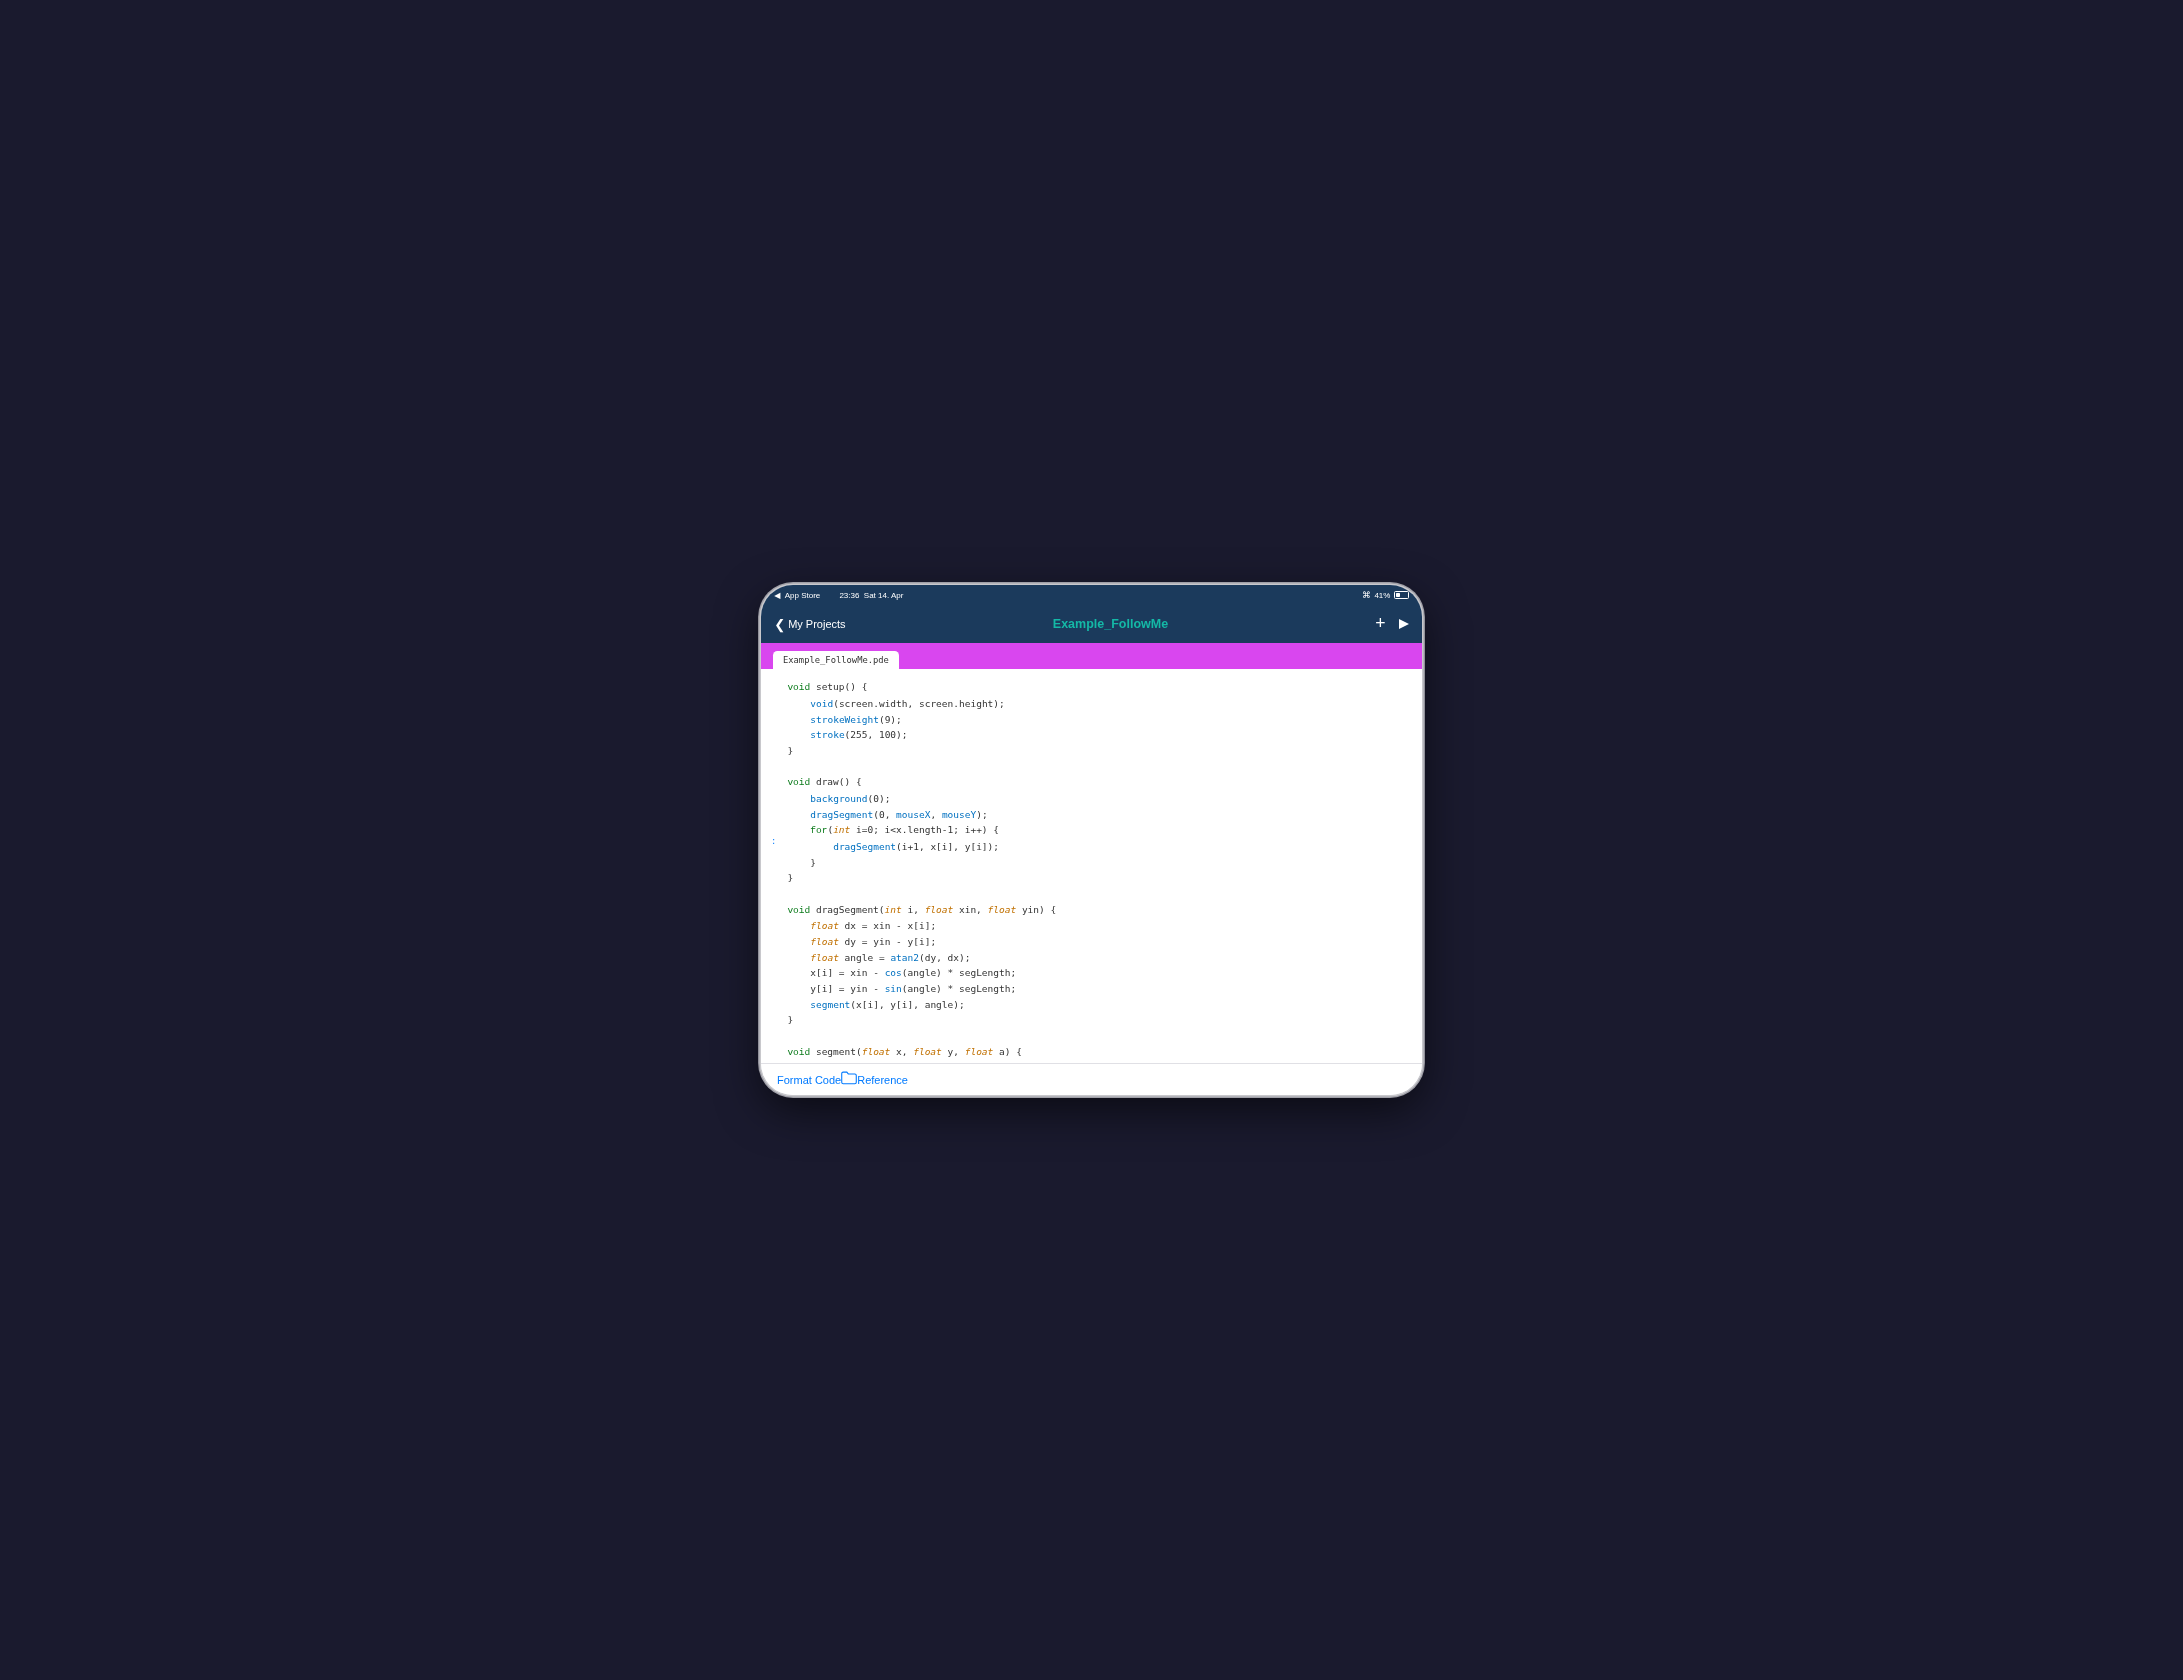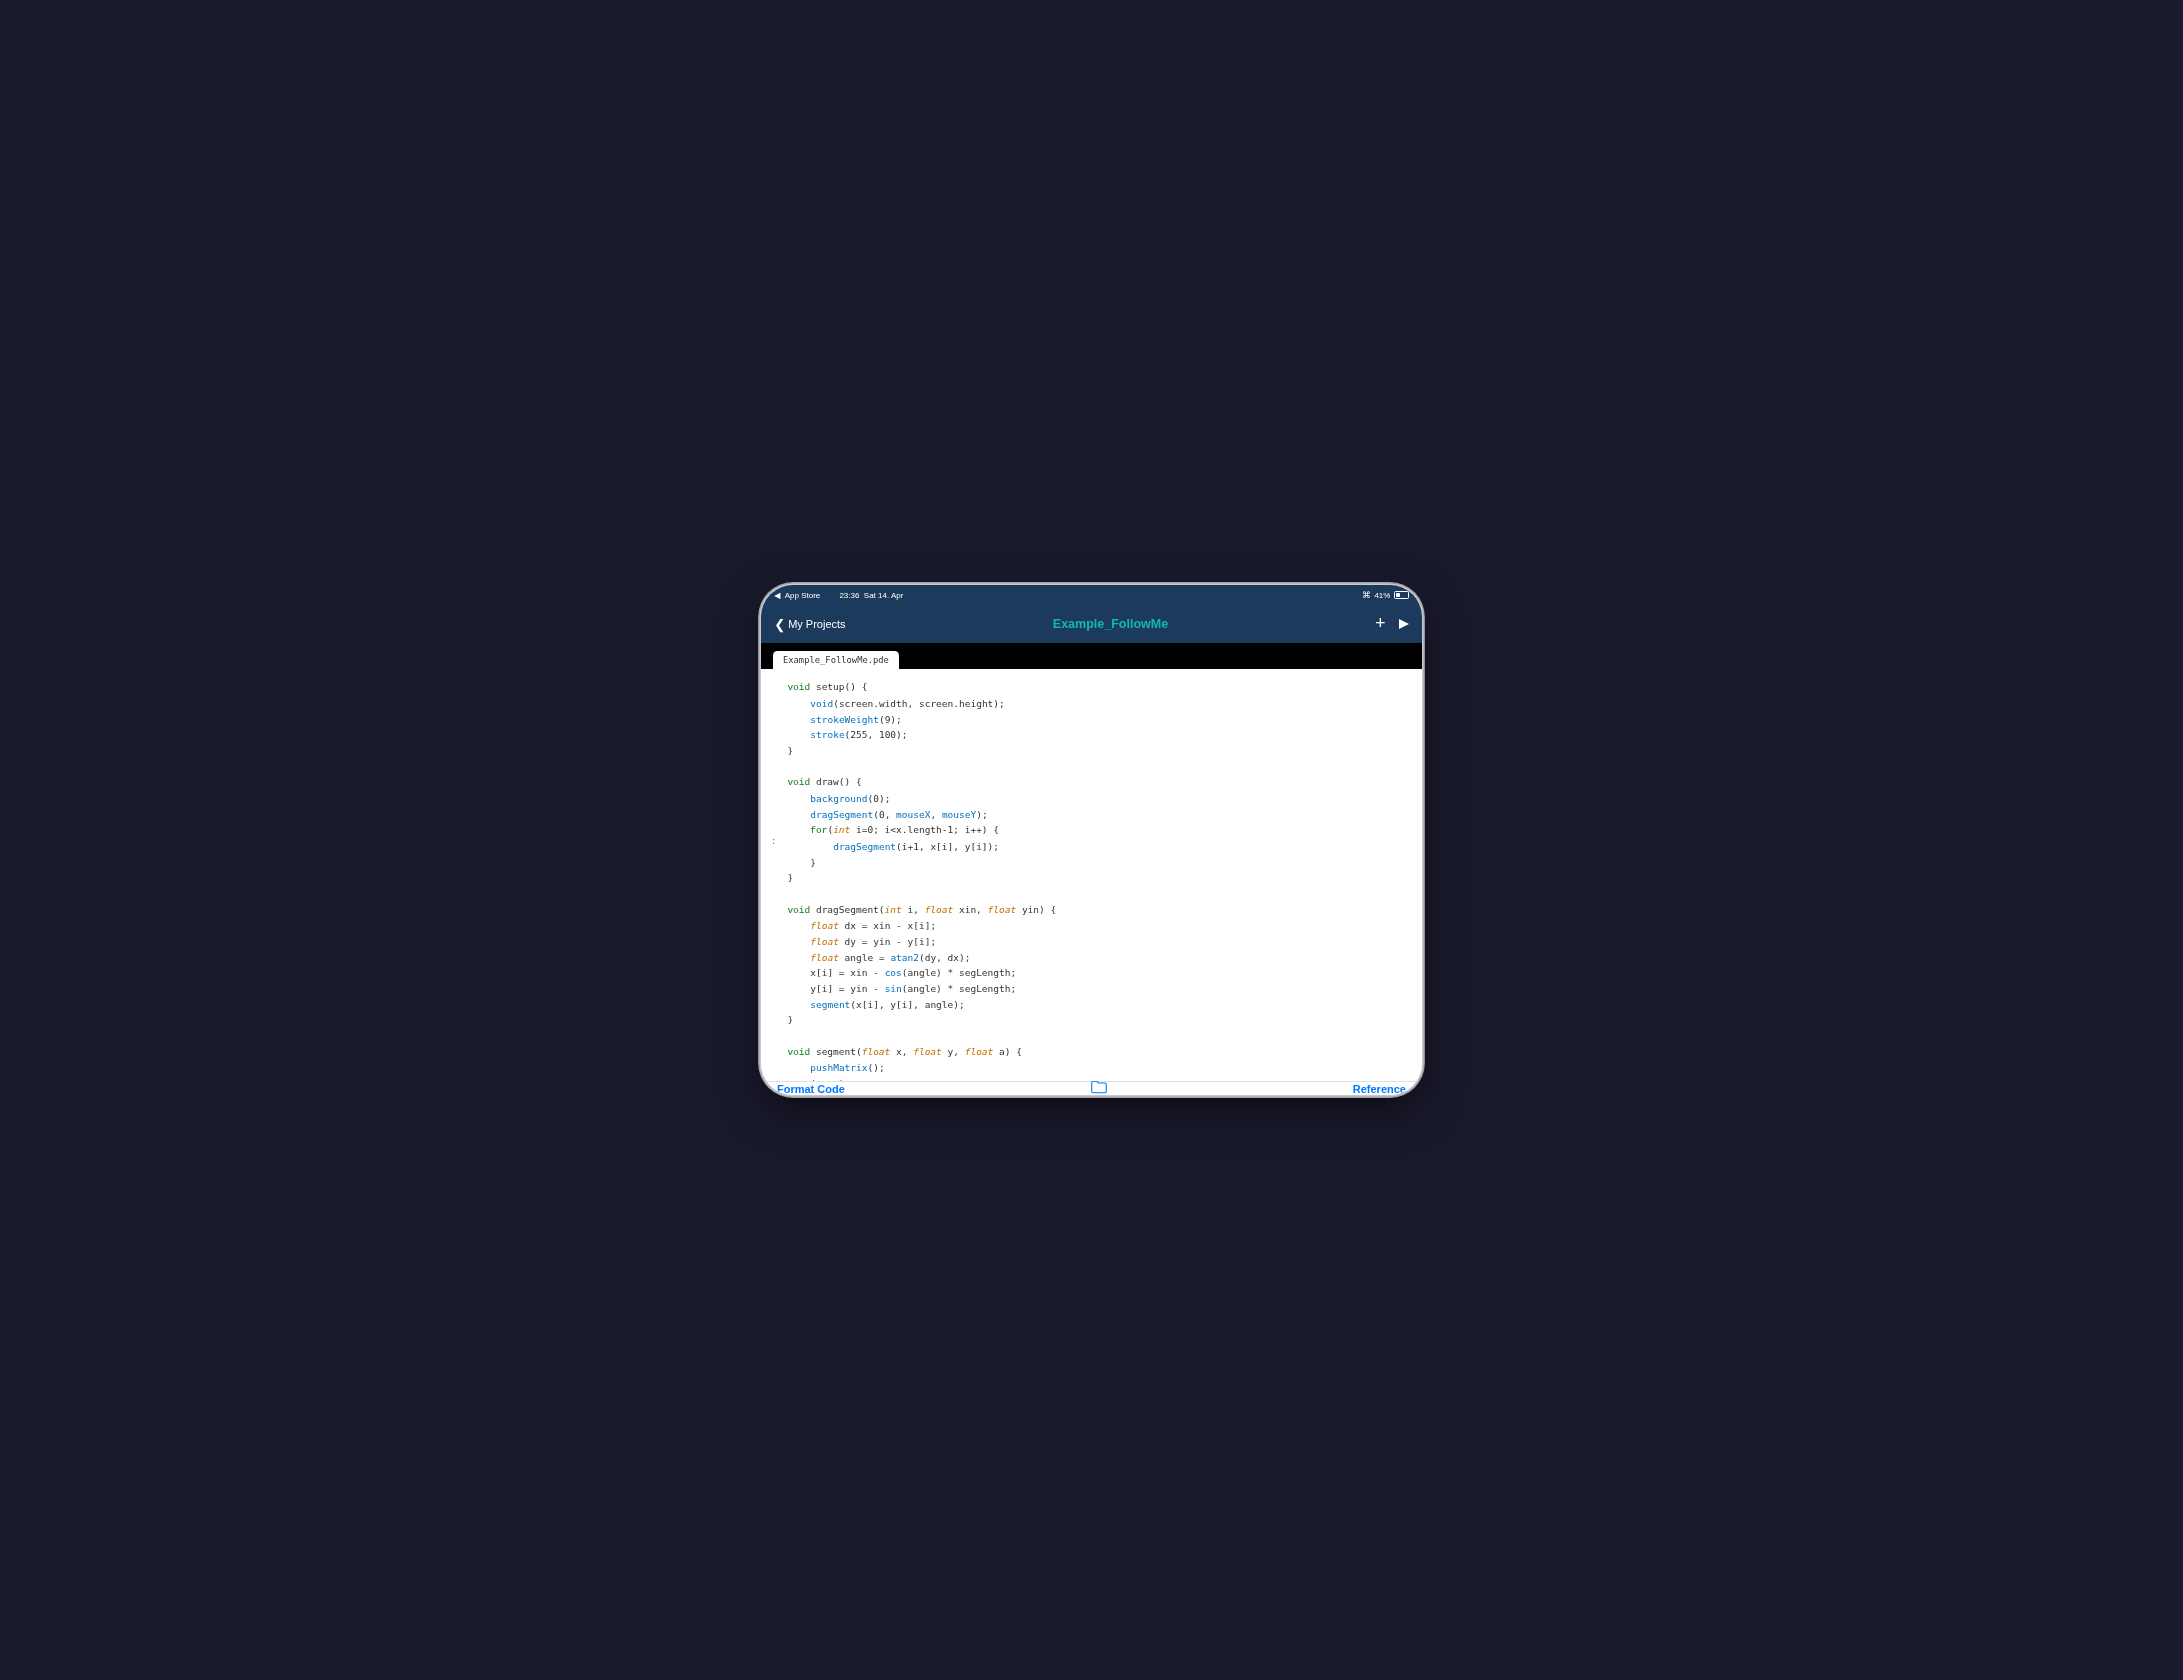--- a/index.html
+++ b/index.html
@@ -98,21 +98,21 @@
     .play-btn {
       width: 0;
       height: 0;
       border-style: solid;
       border-width: 5.9px 0 5.9px 10.3px;
       border-color: transparent transparent transparent white;
     }
 
     
     .tab-bar {
-      background: #000000;
+      background: #d946ef;
       height: 26.4px;
       display: flex;
       align-items: flex-end;
       padding: 0 11.7px;
       flex-shrink: 0;
     }
 
     .tab-item {
       background: white;
       color: #333;
@@ -160,27 +160,25 @@
       white-space: pre;
       font-family: 'SF Mono', 'Menlo', 'Monaco', monospace;
       font-size: 9.5px;
       line-height: 1.65;
     }
 
     
     .bottom-bar {
       background: white;
       border-top: 0.7px solid #e0e0e5;
-      height: 14px;
-      display: flex;
-      align-items: center;
-      justify-content: space-between;
+      height: 32px;
+      display: flex;
+      align-items: center;
       padding: 0 16px;
       flex-shrink: 0;
-      font-weight: bold;
     }
 
     .bottom-btn {
       color: #007aff;
       font-size: 11px;
       cursor: pointer;
     }
 
     .bottom-center {
       color: #007aff;

